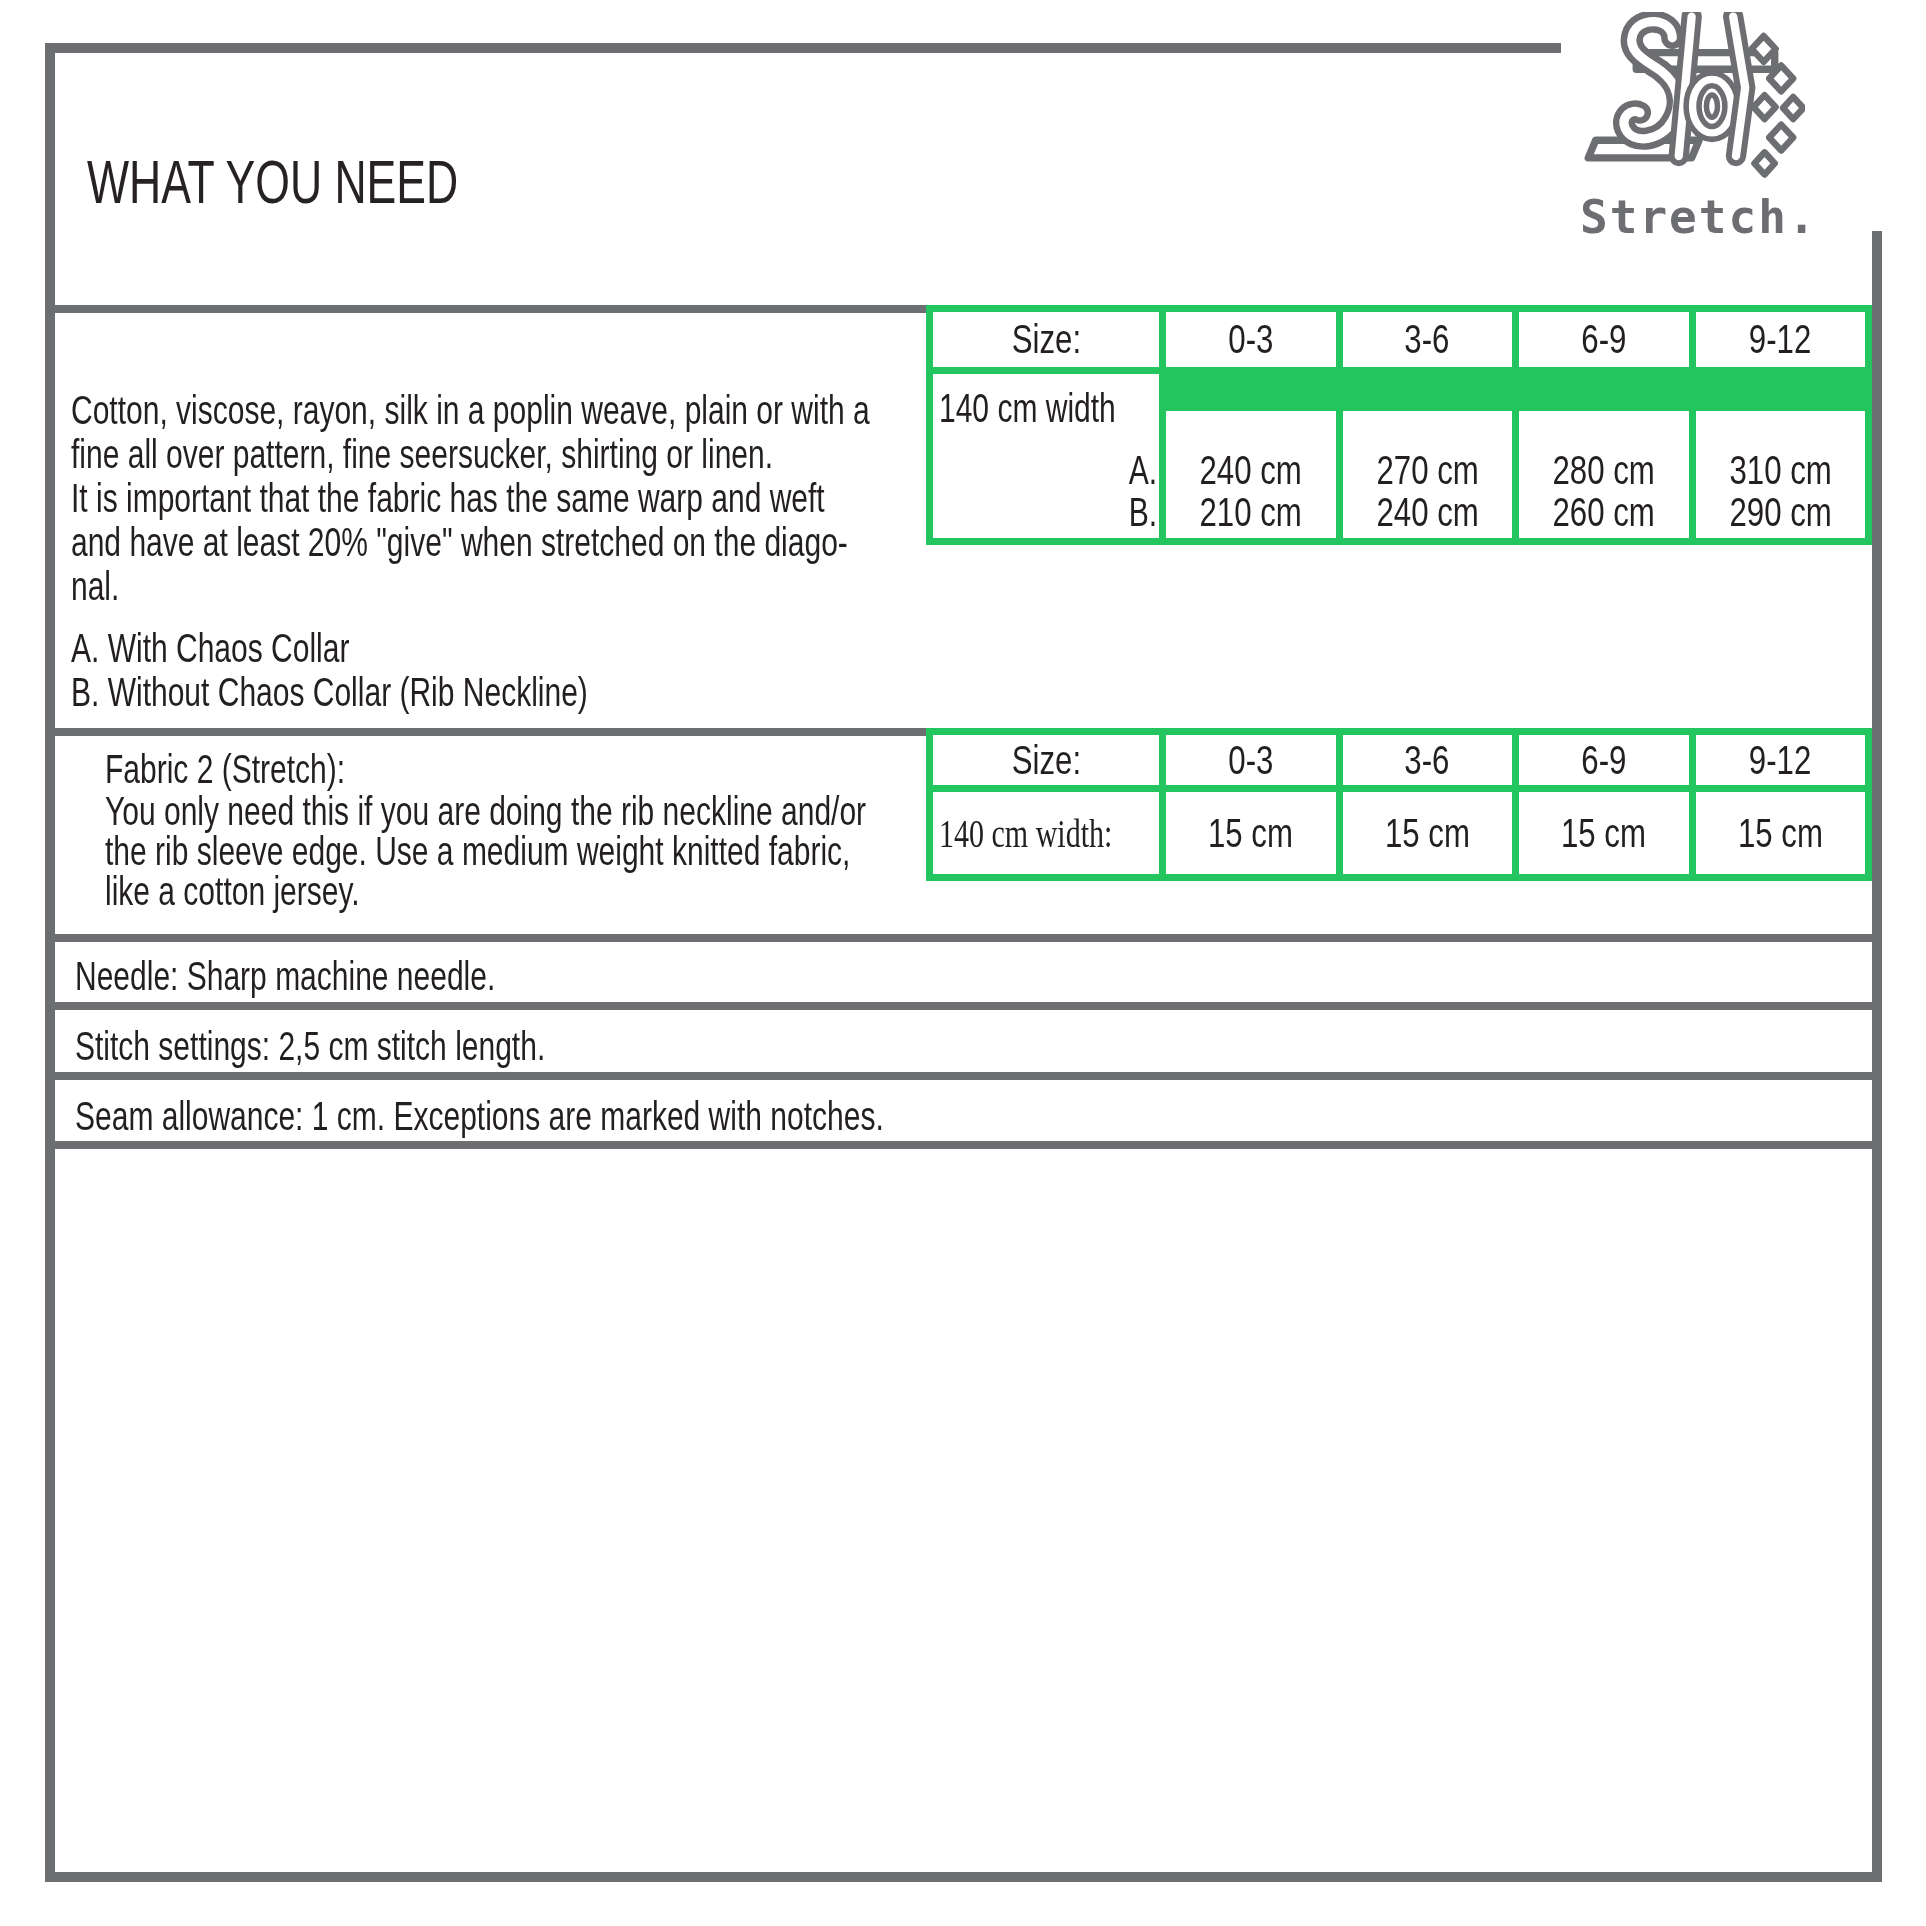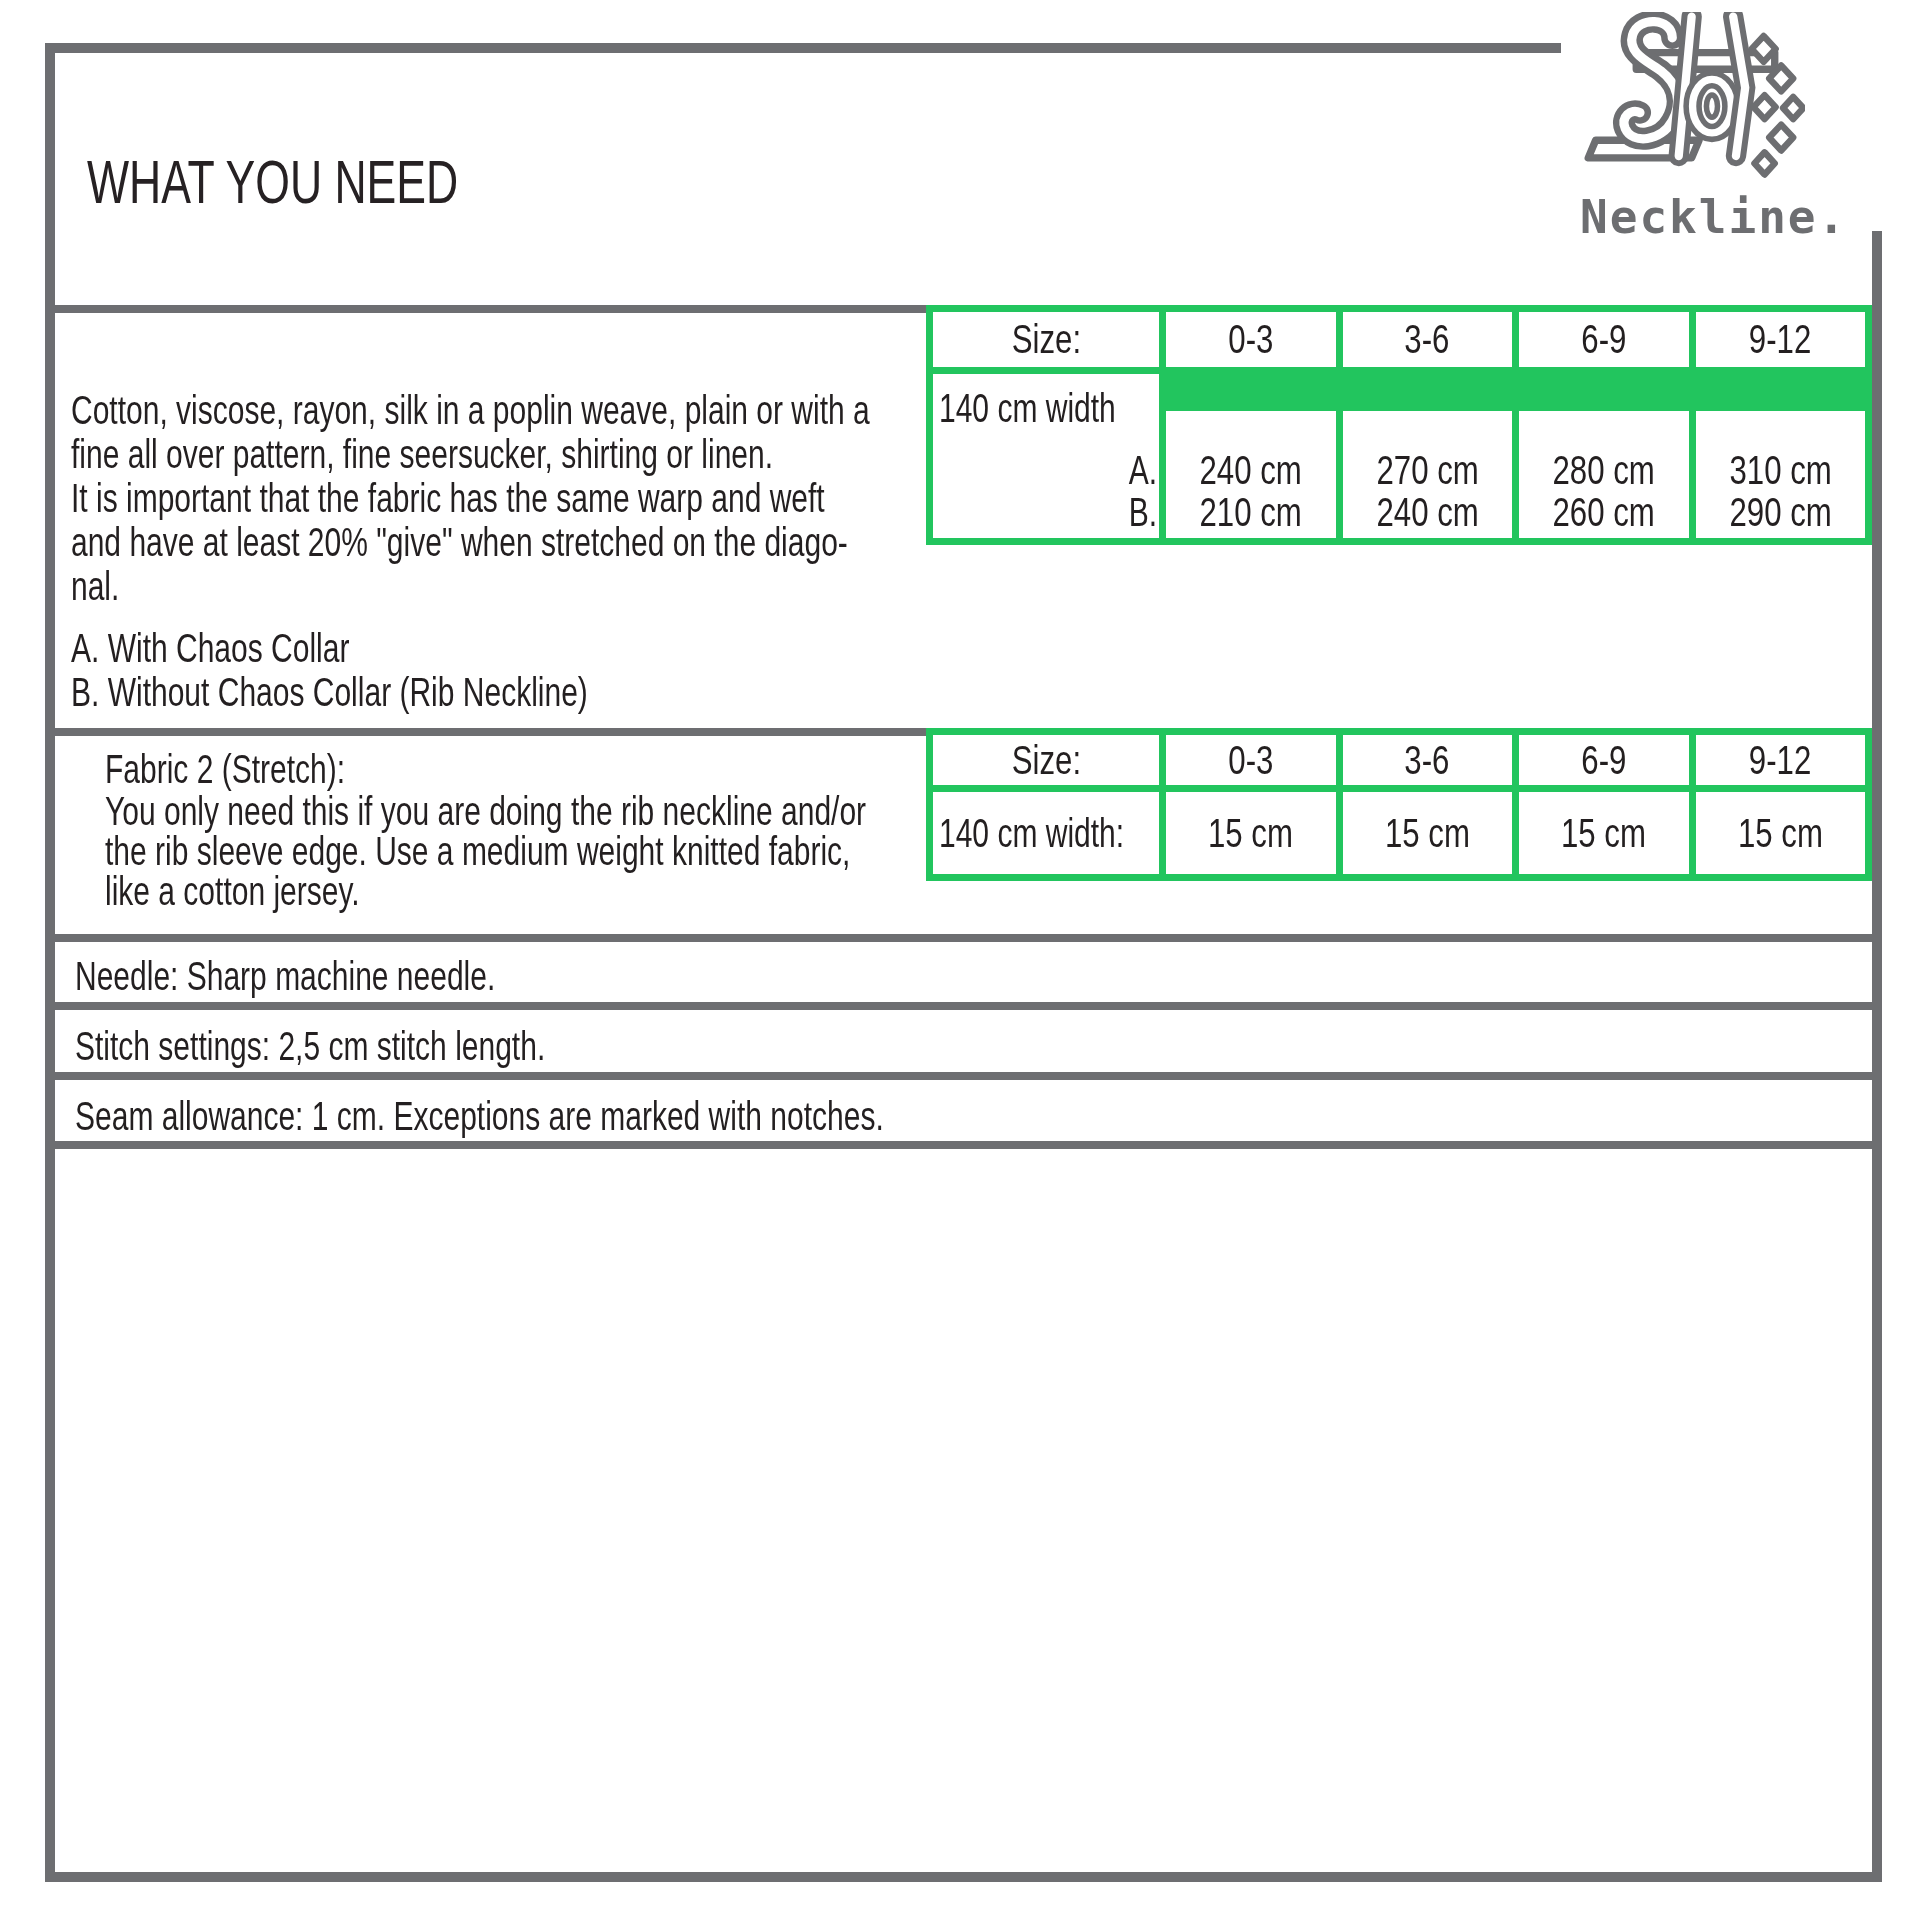--- a/index.html
+++ b/index.html
@@ -21,21 +21,21 @@
   .bodytext2{font-size:40px;line-height:40px;margin-left:34px;}
   .notetext{font-size:40px;line-height:44px;}
   .tbl{
     position:absolute;background:#22c55e;display:grid;gap:7px;padding:7px;box-sizing:border-box;
   }
   .cell{background:#ffffff;overflow:hidden;}
   .hcell{display:flex;align-items:center;justify-content:center;font-size:40px;}
   .vcell{display:flex;flex-direction:column;justify-content:flex-end;align-items:center;padding-bottom:5px;box-sizing:border-box;margin-top:37px;}
   .vline{line-height:42px;font-size:40px;text-align:center;}
   .labelcell1{display:flex;flex-direction:column;box-sizing:border-box;padding:12px 2px 5px 6px;font-size:40px;}
-  .labelcell2{display:flex;align-items:center;box-sizing:border-box;padding-left:6px;font-size:40px;}
+  .labelcell2{display:flex;align-items:center;box-sizing:border-box;padding-left:6px;font-size:40px;font-family:Liberation Serif, serif;}
   .wordmark{
     font-family:"DejaVu Sans Mono",monospace;font-weight:bold;font-size:46px;
     color:#6d6e71;letter-spacing:2px;white-space:nowrap;
   }
 </style>
 </head>
 <body>
 
 <div class="canvas">
 
@@ -62,21 +62,21 @@
     </g>
     <g fill="#ffffff" stroke="#6d6e71" stroke-width="7" stroke-linejoin="round">
       <path d="M196,26 l13,14 -13,14 -13,-14 Z"></path>
       <path d="M215,58 l13,14 -13,14 -13,-14 Z"></path>
       <path d="M197,90 l12,13 -12,13 -12,-13 Z"></path>
       <path d="M228,92 l11,12 -11,12 -11,-12 Z"></path>
       <path d="M215,122 l13,14 -13,14 -13,-14 Z"></path>
       <path d="M197,152 l11,12 -11,12 -11,-12 Z"></path>
     </g>
   </svg>
-  <div class="abs wordmark" style="left:1580px;top:190px;">Neckline.</div>
+  <div class="abs wordmark" style="left:1580px;top:190px;">Stretch.</div>
 
   <div class="abs title" style="left:87px;top:150px;">WHAT YOU NEED</div>
 
   <div class="gline" style="left:54px;top:305px;width:1828px;height:8px;"></div>
   <div class="gline" style="left:54px;top:728px;width:1828px;height:8px;"></div>
   <div class="gline" style="left:54px;top:934px;width:1828px;height:8px;"></div>
   <div class="gline" style="left:54px;top:1002px;width:1828px;height:8px;"></div>
   <div class="gline" style="left:54px;top:1072px;width:1828px;height:8px;"></div>
   <div class="gline" style="left:54px;top:1141px;width:1828px;height:8px;"></div>
 

